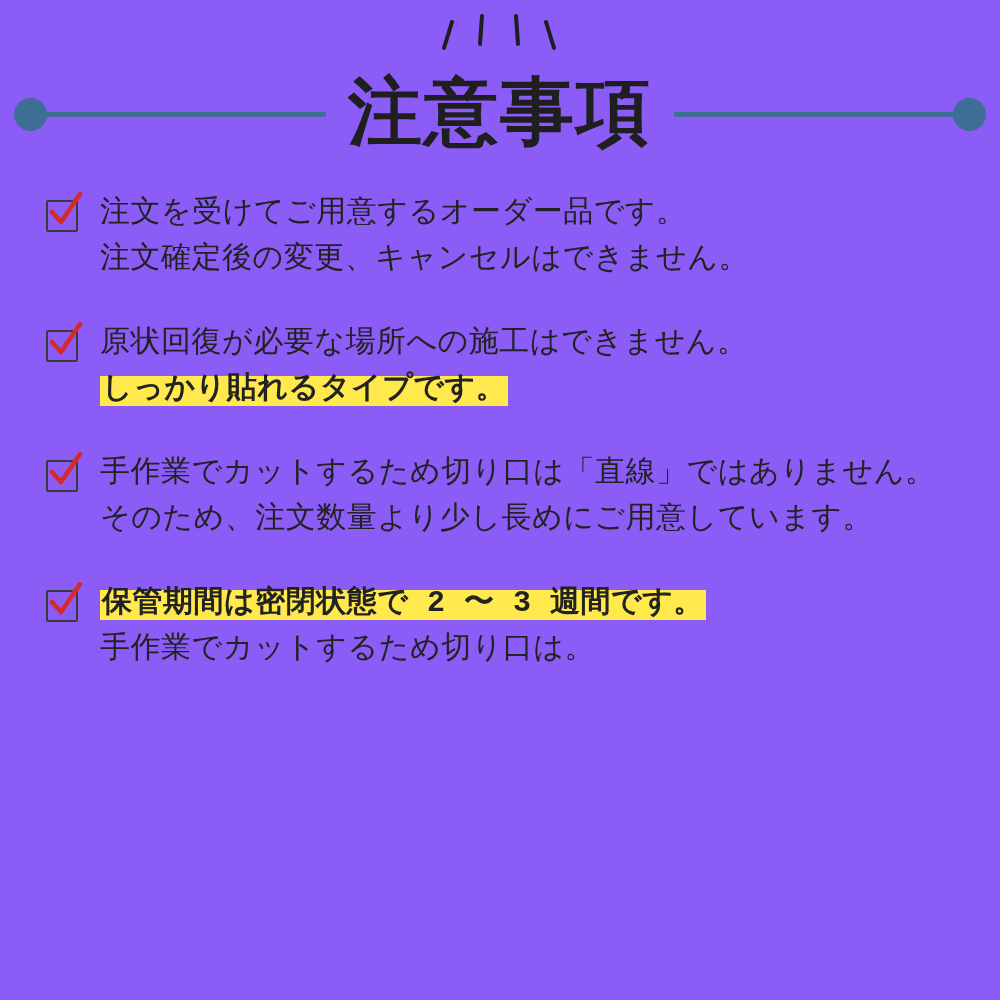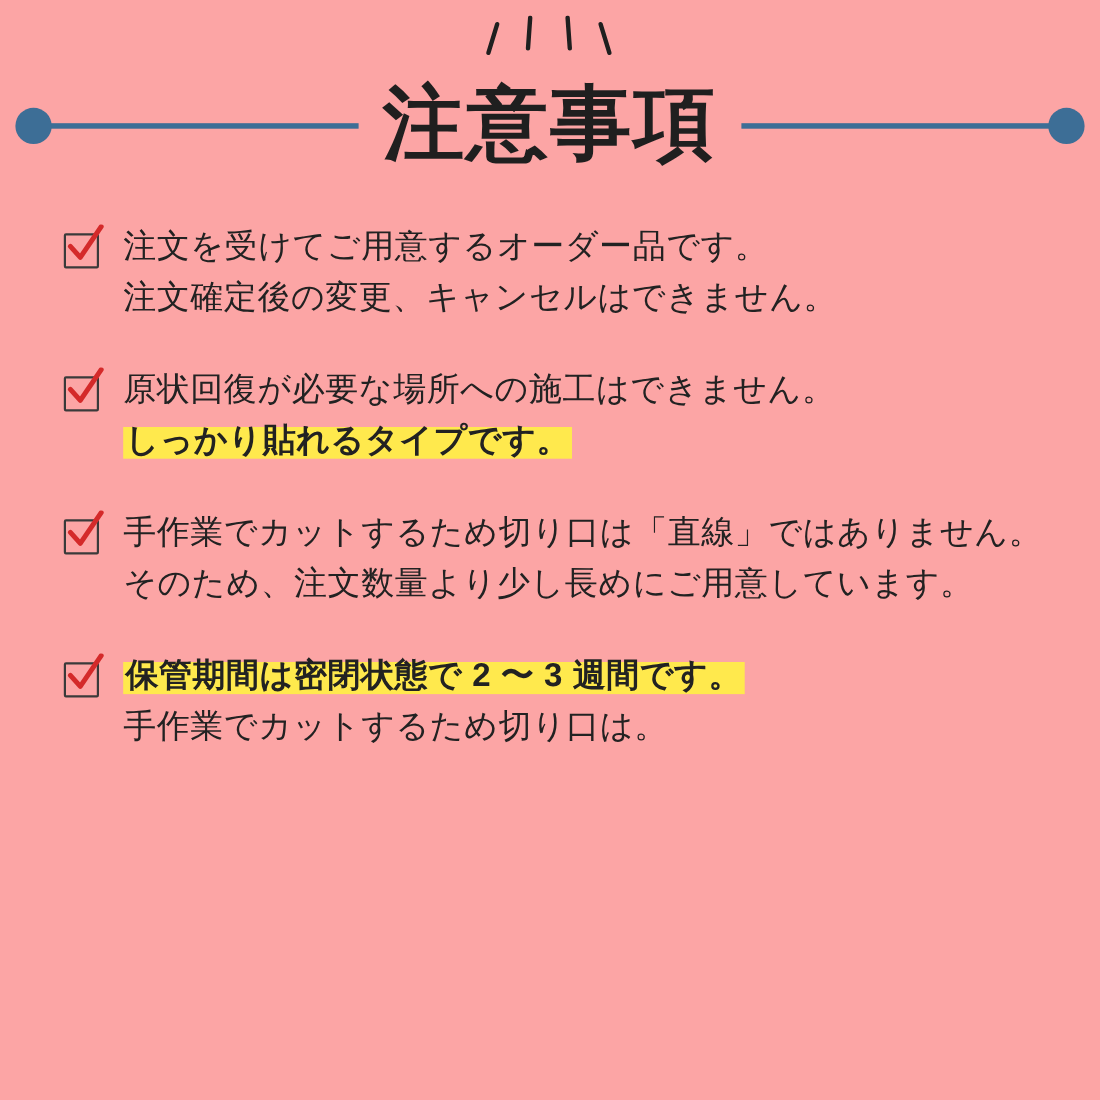--- a/index.html
+++ b/index.html
@@ -8,21 +8,21 @@
     padding: 0;
     width: 1000px;
     height: 1000px;
     background: #ffffff;
     font-family: "Liberation Sans", "DejaVu Sans", sans-serif;
   }
   #page {
     position: relative;
     width: 1000px;
     height: 1000px;
-    background: #fca5a5;
+    background: #8b5cf6;
     overflow: hidden;
   }
 
   
   .header {
     position: relative;
     height: 190px;
   }
   .sparkle {
     position: absolute;
@@ -57,23 +57,24 @@
     text-align: center;
     font-size: 74px;
     line-height: 92px;
     font-weight: bold;
     color: #1f1f1f;
     letter-spacing: 2px;
   }
 
   
   .list {
-    margin: 12px;
+    margin: 0;
     padding: 0 12px 0 44px;
     list-style: none;
+    font-family: Liberation Mono, monospace;
   }
   .item {
     display: flex;
     align-items: flex-start;
     margin-bottom: 38px;
   }
   .item:last-child { margin-bottom: 0; justify-content: flex-end; }
 
   .checkbox {
     flex: 0 0 auto;

